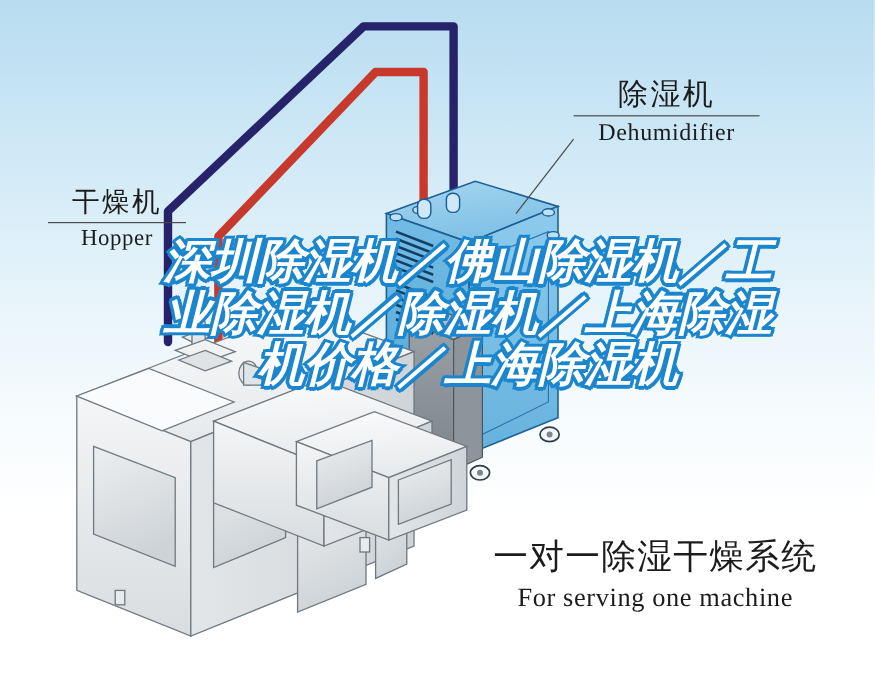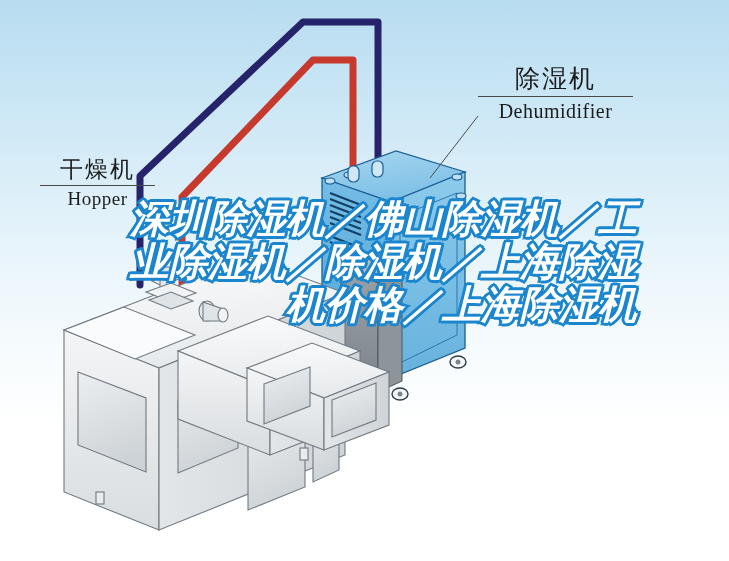--- a/index.html
+++ b/index.html
@@ -72,24 +72,24 @@
     left: 398px;
     top: 449px;
     width: 296px;
   }
   #label-system .label-cn { font-size: 29px; letter-spacing: 1px; font-weight: 500;}
   #label-system .label-en { font-size: 22px; padding-top: 9px; }
 
   
   #watermark {
     position: absolute;
-    left: 107px;
+    left: 125px;
     top: 197px;
     width: 530px;
-    text-align: right;
+    text-align: center;
     font-family: "DejaVu Sans", "Liberation Sans", sans-serif;
     font-weight: bold;
     font-style: italic;
     font-size: 39px;
     line-height: 43px;
     letter-spacing: 0px;
     color: #ffffff;
     -webkit-text-stroke: 4.5px #1b86cd;
     paint-order: stroke fill;
     text-shadow:
@@ -257,16 +257,20 @@
     <div class="label-rule"></div>
     <div class="label-en">Hopper</div>
   </div>
 
   <div class="label-block" id="label-dehumidifier">
     <div class="label-cn">除湿机</div>
     <div class="label-rule"></div>
     <div class="label-en">Dehumidifier</div>
   </div>
 
+  <div class="label-block" id="label-system">
+    <div class="label-cn">一对一除湿干燥系统</div>
+    <div class="label-en">For serving one machine</div>
+  </div>
 
   <div id="watermark">深圳除湿机／佛山除湿机／工业除湿机／除湿机／上海除湿机价格／上海除湿机</div>
 
 </div>
 
 </body></html>

